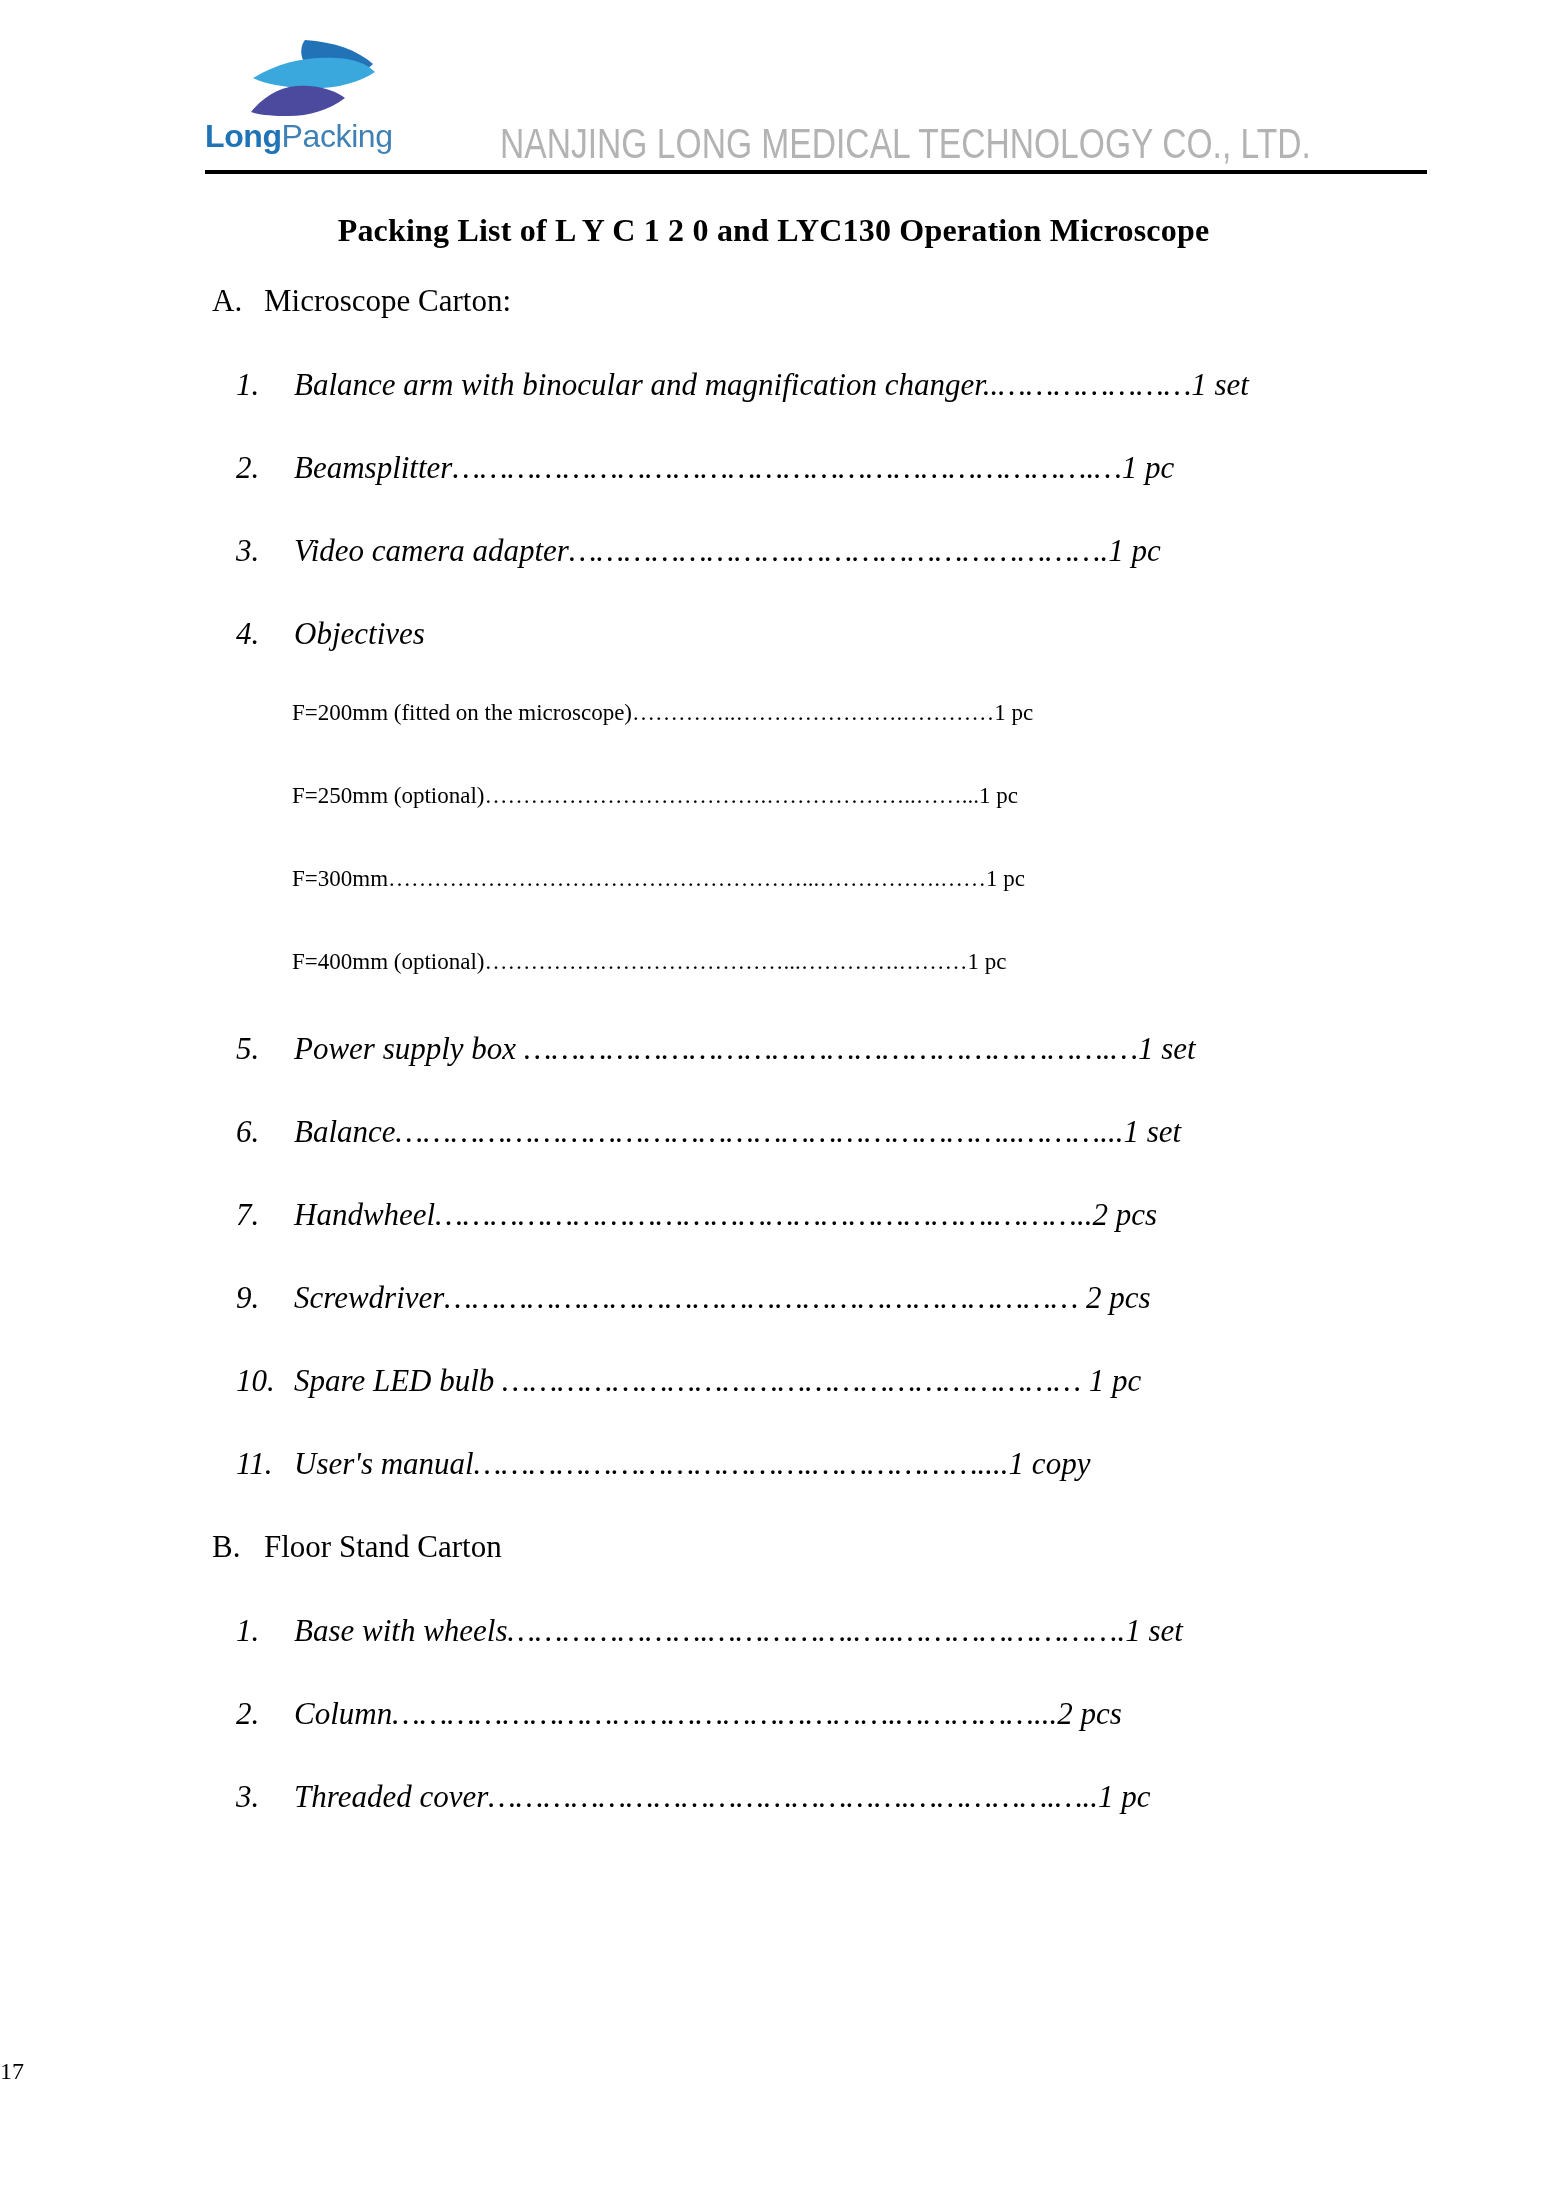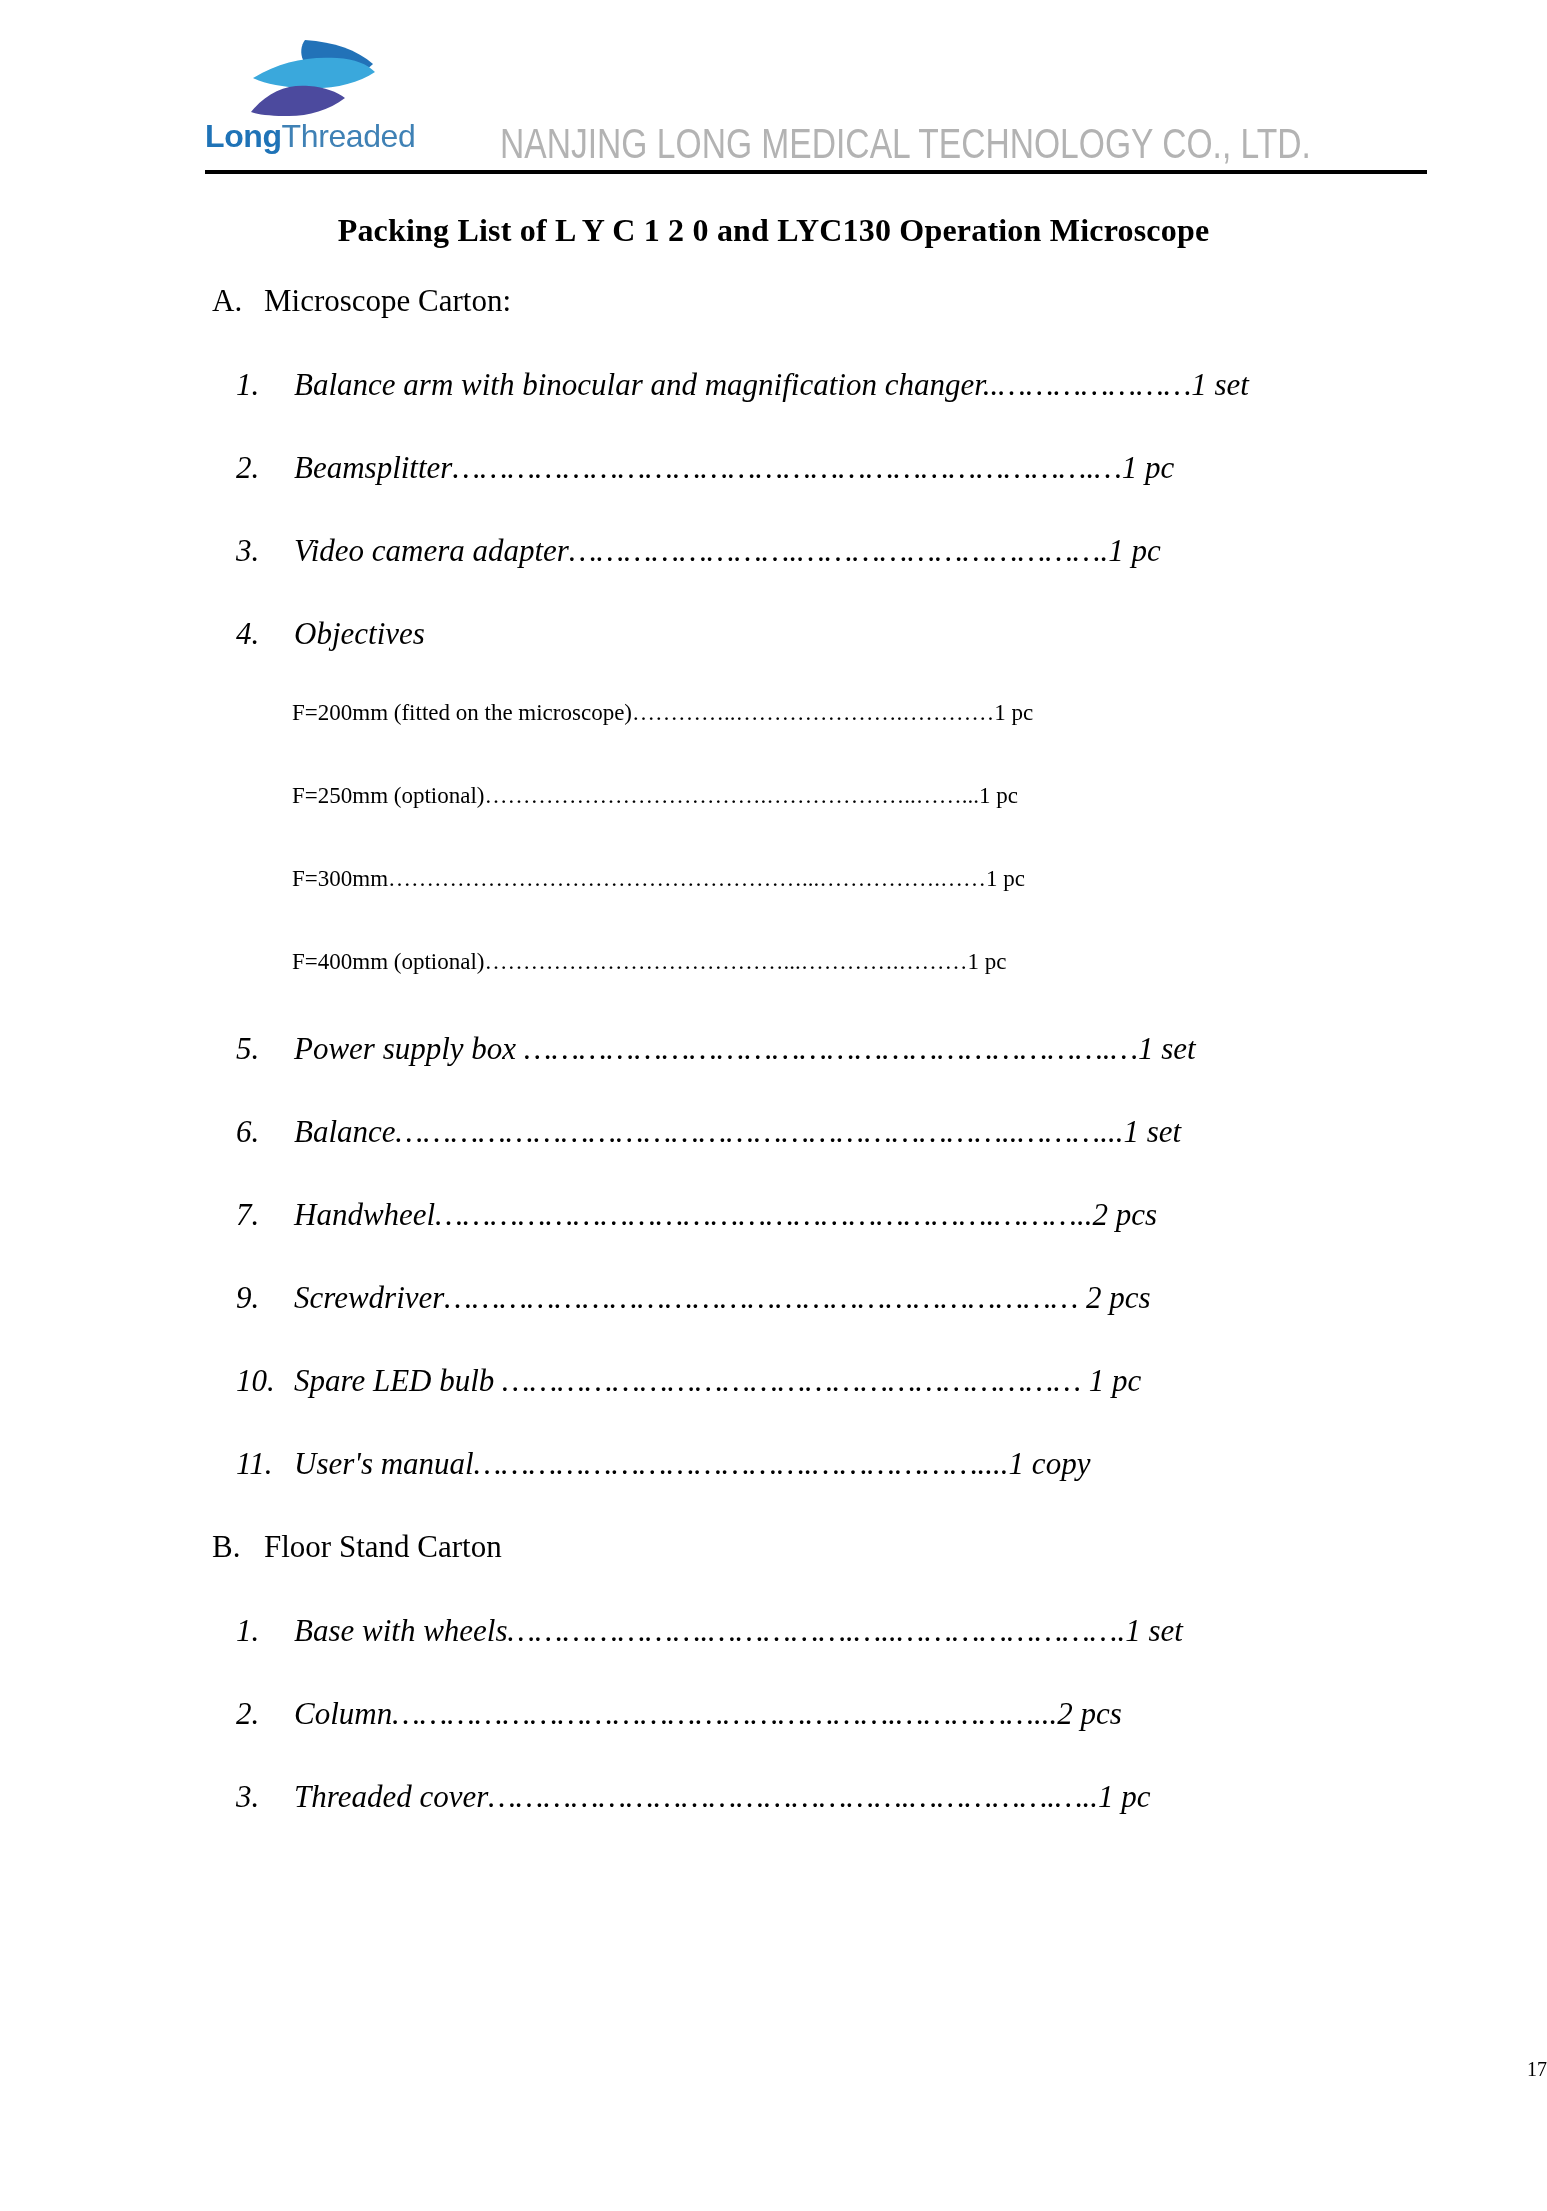--- a/index.html
+++ b/index.html
@@ -141,41 +141,41 @@
     font-size: 23px;
     line-height: 1.0;
     white-space: nowrap;
   }
 
   .page-number {
     position: absolute;
     left: 0;
     top: 2058px;
     width: 1547px;
-    text-align: right;
-    font-size: 20px;
+    text-align: left;
+    font-size: 24px;
   }
 </style>
 </head>
 <body>
 
 <div class="page">
 
   <div class="header">
 
     <div class="logo-block">
       <div class="logo-mark">
         <svg viewBox="0 0 140 82" width="140" height="82" xmlns="http://www.w3.org/2000/svg">
           <path d="M60 4 C90 6 112 14 128 28 C118 38 104 44 88 44 C74 44 64 36 58 24 C55 17 56 9 60 4 Z" fill="#2272b8"></path>
           <path d="M8 42 C34 26 62 20 92 22 C110 23 122 28 130 36 C112 48 86 54 58 52 C38 51 20 48 8 42 Z" fill="#3aa8dc"></path>
           <path d="M6 76 C22 56 42 48 64 50 C80 51 92 56 100 62 C84 74 64 80 44 80 C28 80 14 79 6 76 Z" fill="#4c4a9e"></path>
         </svg>
       </div>
       <div class="logo-wordmark">
-        <span class="logo-word-long">Long</span><span class="logo-word-medtech">Threaded</span>
+        <span class="logo-word-long">Long</span><span class="logo-word-medtech">Packing</span>
       </div>
     </div>
 
     <div class="company-name">NANJING LONG MEDICAL TECHNOLOGY CO., LTD.</div>
   </div>
   <div class="header-rule"></div>
 
   <div class="doc-title">Packing List of L Y C 1 2 0 and LYC130 Operation Microscope</div>
 
   <div class="content">

